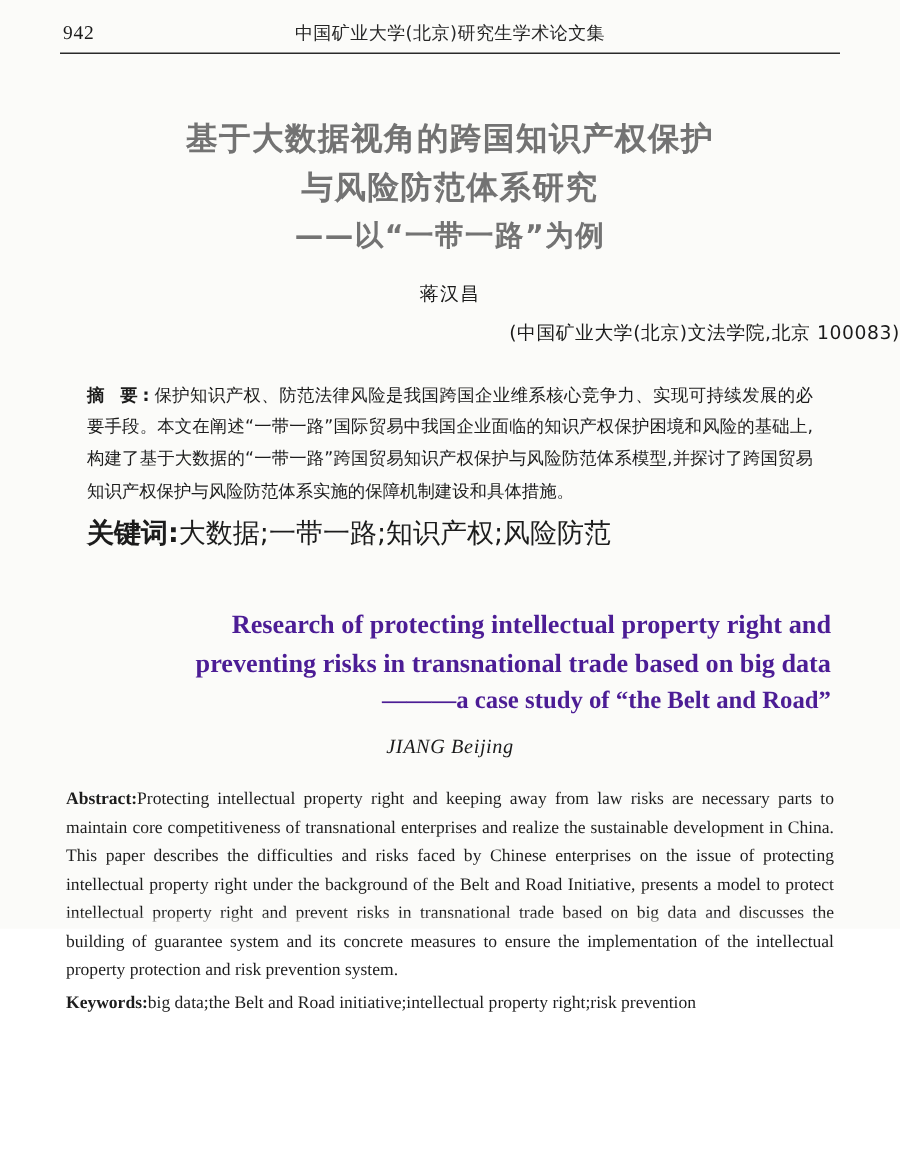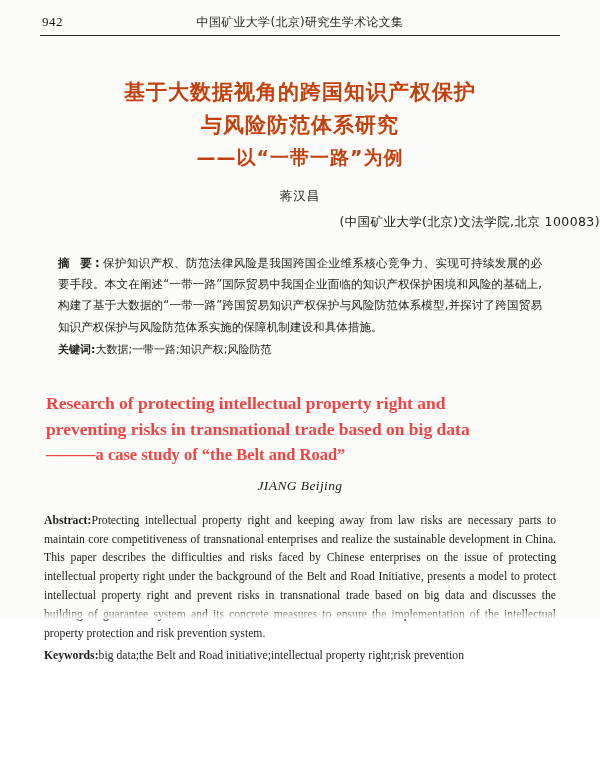--- a/index.html
+++ b/index.html
@@ -48,21 +48,21 @@
     margin: 4px 40px 0 40px;
     border-bottom: 1.1px solid #2a2a2a;
   }
 
   
   .cn-title-block {
     margin-top: 40px;
     text-align: center;
     font-family: "DejaVu Sans", sans-serif;
     font-weight: bold;
-    color: #c2410c;
+    color: #737373;
   }
   .cn-title-line {
     font-size: 21px;
     line-height: 1.55;
     letter-spacing: 1px;
   }
   .cn-subtitle-line {
     font-size: 19px;
     line-height: 1.5;
     letter-spacing: 1px;
@@ -95,37 +95,37 @@
     text-align: justify;
     color: #1c1c1c;
   }
   .cn-abstract .lead {
     font-weight: bold;
     letter-spacing: 3px;
   }
   .cn-keywords {
     margin: 2px 58px 0 58px;
     font-family: "DejaVu Sans", sans-serif;
-    font-size: 11px;
+    font-size: 18px;
     line-height: 1.8;
     color: #1c1c1c;
   }
   .cn-keywords .lead {
     font-weight: bold;
   }
 
   
   .en-title-block {
     margin: 30px 46px 0 46px;
-    text-align: left;
+    text-align: right;
     font-family: "Liberation Serif", serif;
     font-weight: bold;
     font-size: 17.5px;
     line-height: 1.5;
-    color: #ef4444;
+    color: #4c1d95;
   }
   .en-subtitle-line {
     font-size: 16.5px;
     line-height: 1.45;
     font-weight: bold;
   }
   .en-author {
     margin-top: 11px;
     text-align: center;
     font-family: "Liberation Serif", serif;

